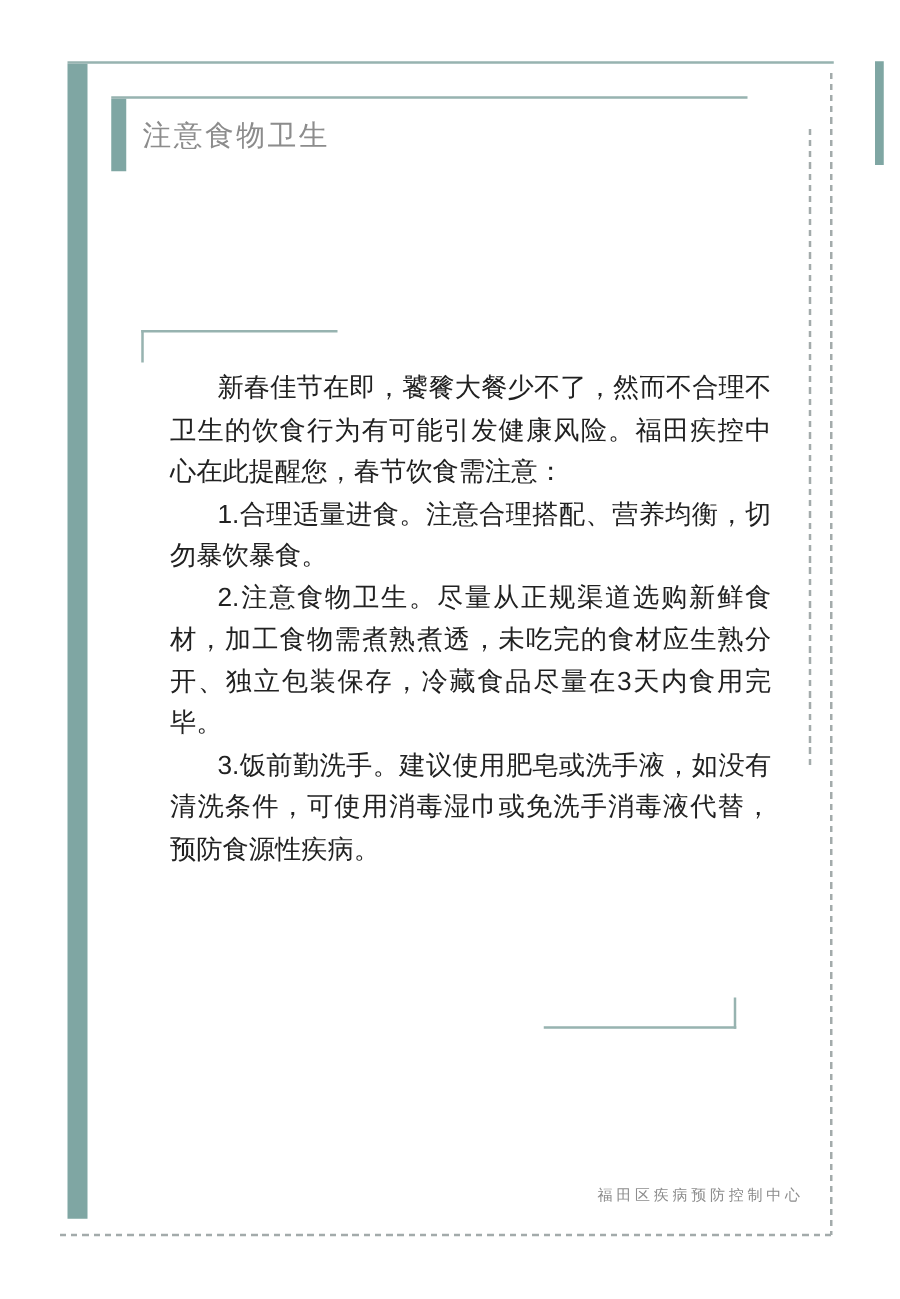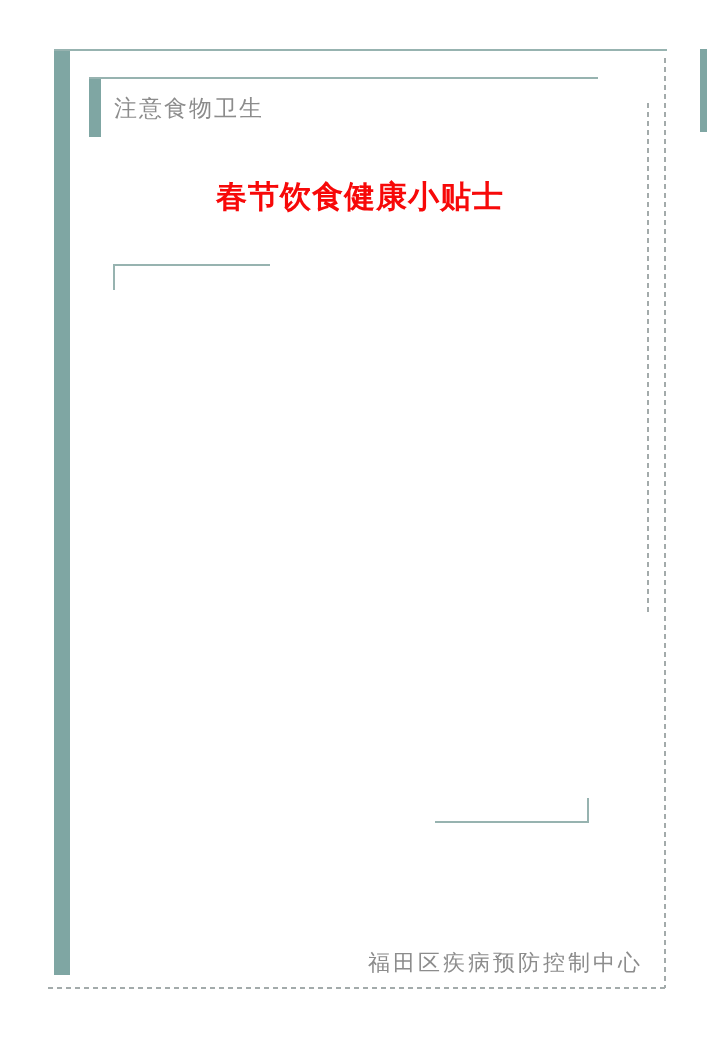--- a/index.html
+++ b/index.html
@@ -79,42 +79,47 @@
     position:absolute;left:136px;top:294px;width:481px;
     font-size:21px;line-height:33.5px;
     color:var(--body-text,#212121);
     text-align:justify;
   }
   .body-text p{margin:0;text-indent:38px;}
 
   
   .footer-org{
     position:absolute;right:77px;top:948px;
-    font-size:22px;letter-spacing:3px;
+    font-size:12px;letter-spacing:3px;
     color:var(--muted-gray,#8c8c8c);
     white-space:nowrap;
   }
 </style>
 </head>
 <body>
 
 <div class="page">
 
   <div class="top-line"></div>
   <div class="left-bar"></div>
   <div class="tr-bar"></div>
   <div class="dash-v-outer"></div>
   <div class="dash-v-inner"></div>
   <div class="dash-h-bottom"></div>
 
   <div class="header-top-line"></div>
   <div class="header-accent"></div>
   <div class="header-label">注意食物卫生</div>
 
-  <div class="doc-title">春节饮食健康小贴士</div>
 
   <div class="bracket-tl"></div>
   <div class="bracket-br"></div>
 
+  <div class="body-text">
+    <p>新春佳节在即，饕餮大餐少不了，然而不合理不卫生的饮食行为有可能引发健康风险。福田疾控中心在此提醒您，春节饮食需注意：</p>
+    <p>1.合理适量进食。注意合理搭配、营养均衡，切勿暴饮暴食。</p>
+    <p>2.注意食物卫生。尽量从正规渠道选购新鲜食材，加工食物需煮熟煮透，未吃完的食材应生熟分开、独立包装保存，冷藏食品尽量在3天内食用完毕。</p>
+    <p>3.饭前勤洗手。建议使用肥皂或洗手液，如没有清洗条件，可使用消毒湿巾或免洗手消毒液代替，预防食源性疾病。</p>
+  </div>
 
   <div class="footer-org">福田区疾病预防控制中心</div>
 
 </div>
 
 </body></html>

